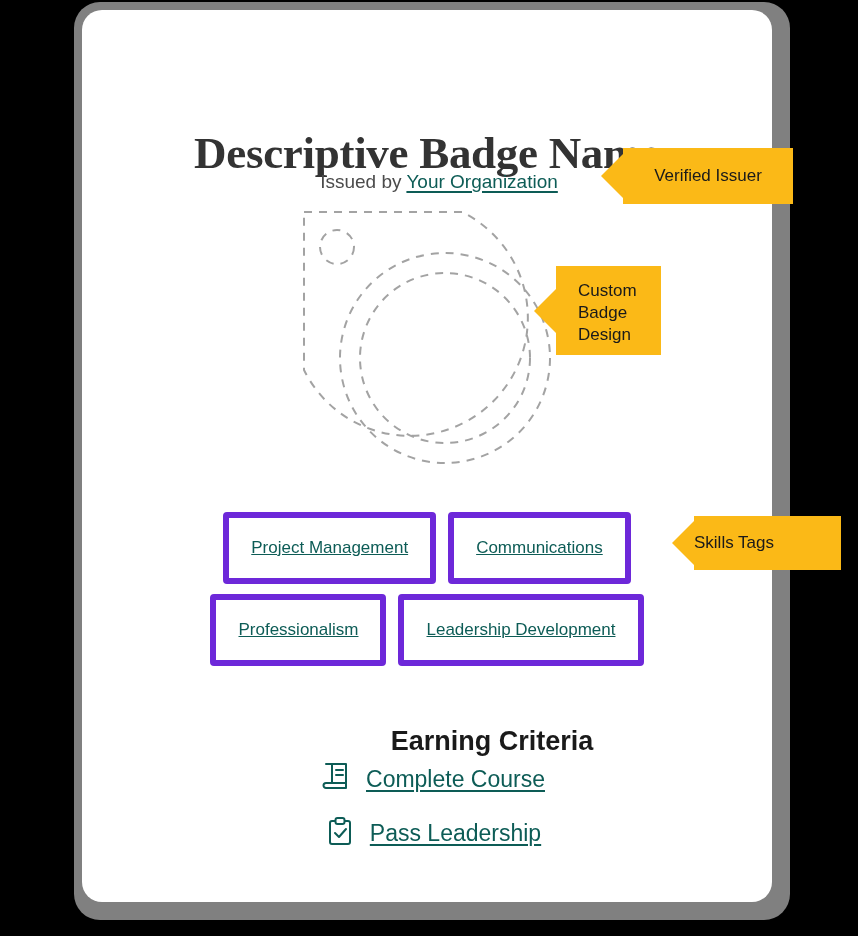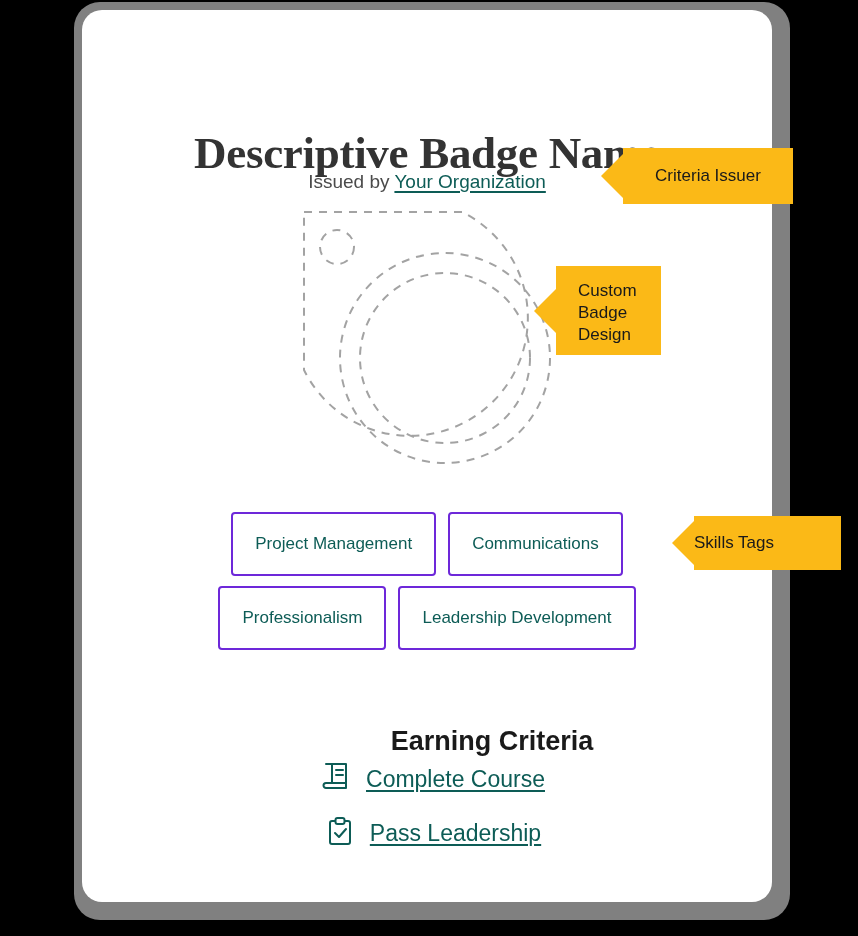--- a/index.html
+++ b/index.html
@@ -53,21 +53,21 @@
     font-weight: bold;
     font-size: 45px;
     line-height: 55px;
     letter-spacing: -0.3px;
     color: #333333;
     white-space: nowrap;
   }
 
   .issued-line {
     position: absolute;
-    left: 0;
+    left: 12px;
     top: 159px;
     width: 690px;
     text-align: center;
     font-size: 19px;
     line-height: 26px;
     color: #4b4b4b;
     white-space: nowrap;
   }
   .issued-line .org {
     color: #0d5c56;
@@ -93,29 +93,30 @@
     top: 502px;
     width: 570px;
   }
   .tag-row {
     display: flex;
     justify-content: center;
     gap: 12px;
     margin-bottom: 10px;
   }
   .tag {
-    border: 2px solid #6d28d9;
+    border: 6px solid #6d28d9;
     border-radius: 4px;
     background: #ffffff;
     color: #0d5c56;
     font-size: 17px;
     line-height: 20px;
     padding: 20px 22px;
     white-space: nowrap;
     cursor: pointer;
+    text-decoration: underline;
   }
 
   
   .criteria-heading {
     position: absolute;
     left: 0;
     top: 692px;
     width: 820px;
     text-align: center;
     font-size: 27px;
@@ -258,21 +259,21 @@
             <polyline points="9,17 13,21 20,13" fill="none" stroke="#0d5c56" stroke-width="2" stroke-linecap="round" stroke-linejoin="round"></polyline>
           </svg>
         </span>
         <span class="lbl">Pass Leadership</span>
       </div>
 
     </div>
   </div>
 
   <div class="callout" id="callout-verified">
-    <span class="txt">Criteria Issuer</span>
+    <span class="txt">Verified Issuer</span>
   </div>
 
   <div class="callout" id="callout-design">
     <span class="txt">Custom</span>
     <span class="txt">Badge</span>
     <span class="txt">Design</span>
   </div>
 
   <div class="callout" id="callout-skills">
     <span class="txt">Skills Tags</span>

